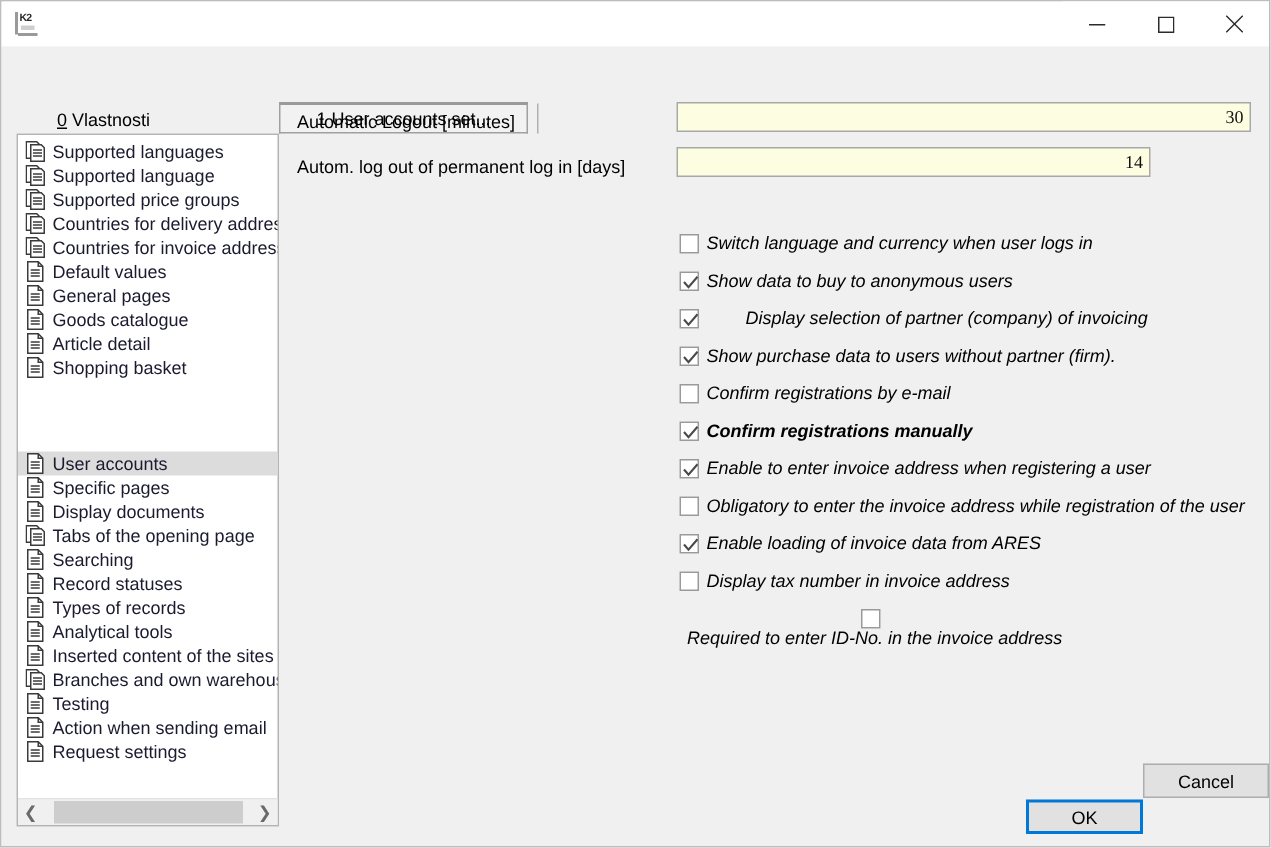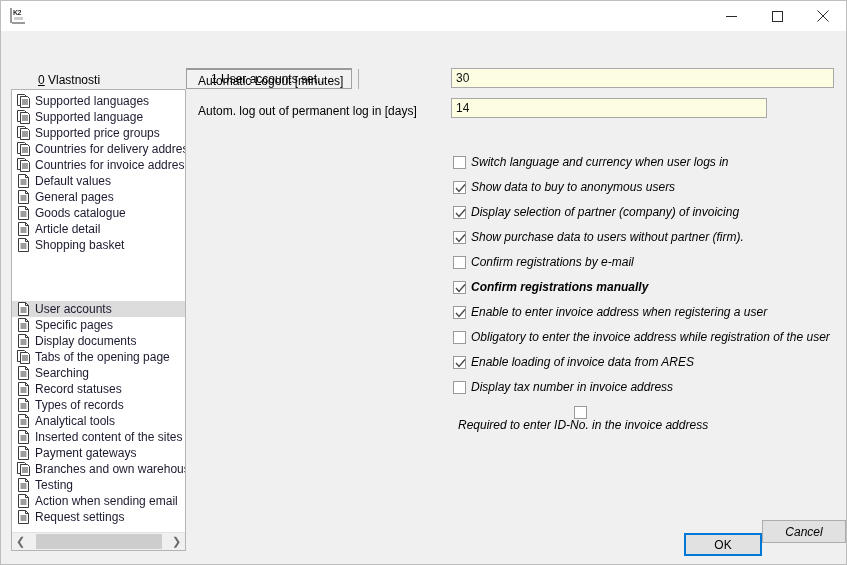--- a/index.html
+++ b/index.html
@@ -225,27 +225,28 @@
     position: absolute;
     font-size: 12px;
     color: #000;
     white-space: nowrap;
   }
   .text-input {
     position: absolute;
     box-sizing: border-box;
     background: #fdfde2;
     border: 1px solid #a8a8a8;
-    font-family: Liberation Sans, sans-serif;
+    font-family: Liberation Serif, serif;
     font-size: 12px;
     color: #111;
     padding: 0 4px;
     line-height: 18px;
     height: 20px;
     outline: none;
+    text-align: right;
   }
 
   
   .cb-row {
     position: absolute;
     display: flex;
     align-items: center;
     white-space: nowrap;
     font-style: italic;
   }
@@ -561,32 +562,20 @@
                 <line x1="3.5" y1="6" x2="9.5" y2="6" stroke="#3a3a3a" stroke-width="1"></line>
                 <line x1="3.5" y1="8" x2="9.5" y2="8" stroke="#3a3a3a" stroke-width="1"></line>
                 <line x1="3.5" y1="10" x2="9.5" y2="10" stroke="#3a3a3a" stroke-width="1"></line>
               </svg>
             </span>
             <span class="li-label">Inserted content of the sites</span>
           </div>
           <div class="list-item">
             <span class="doc-icon">
               <svg width="13" height="14" viewBox="0 0 13 14">
-                <path d="M1.5 0.5 H8.5 L11.5 3.5 V13.5 H1.5 Z" fill="#ffffff" stroke="#3a3a3a" stroke-width="1"></path>
-                <path d="M8.5 0.5 V3.5 H11.5" fill="none" stroke="#3a3a3a" stroke-width="1"></path>
-                <line x1="3.5" y1="6" x2="9.5" y2="6" stroke="#3a3a3a" stroke-width="1"></line>
-                <line x1="3.5" y1="8" x2="9.5" y2="8" stroke="#3a3a3a" stroke-width="1"></line>
-                <line x1="3.5" y1="10" x2="9.5" y2="10" stroke="#3a3a3a" stroke-width="1"></line>
-              </svg>
-            </span>
-            <span class="li-label">Payment gateways</span>
-          </div>
-          <div class="list-item">
-            <span class="doc-icon">
-              <svg width="13" height="14" viewBox="0 0 13 14">
                 <path d="M0.5 0.5 H7.5 L9.5 2.5 V11.5 H0.5 Z" fill="#ffffff" stroke="#3a3a3a" stroke-width="1"></path>
                 <path d="M3.5 2.5 H10.5 L12.5 4.5 V13.5 H3.5 Z" fill="#ffffff" stroke="#3a3a3a" stroke-width="1"></path>
                 <line x1="5" y1="6" x2="11" y2="6" stroke="#3a3a3a" stroke-width="1"></line>
                 <line x1="5" y1="8" x2="11" y2="8" stroke="#3a3a3a" stroke-width="1"></line>
                 <line x1="5" y1="10" x2="11" y2="10" stroke="#3a3a3a" stroke-width="1"></line>
               </svg>
             </span>
             <span class="li-label">Branches and own warehouses</span>
           </div>
           <div class="list-item">
@@ -652,21 +641,21 @@
           <span class="cb-label">Switch language and currency when user logs in</span>
         </div>
         <div class="cb-row" style="left: 452px; top: 150px;">
           <span class="cbox">
             <svg width="11" height="11" viewBox="0 0 11 11">
               <polyline points="1,5 4,8.5 10,1.5" fill="none" stroke="#4a4a4a" stroke-width="1.4"></polyline>
             </svg>
           </span>
           <span class="cb-label">Show data to buy to anonymous users</span>
         </div>
-        <div class="cb-row" style="left: 452px; top: 175px;">
+        <div class="cb-row" style="left: 452px; top: 175px; gap: 26px;">
           <span class="cbox">
             <svg width="11" height="11" viewBox="0 0 11 11">
               <polyline points="1,5 4,8.5 10,1.5" fill="none" stroke="#4a4a4a" stroke-width="1.4"></polyline>
             </svg>
           </span>
           <span class="cb-label">Display selection of partner (company) of invoicing</span>
         </div>
         <div class="cb-row" style="left: 452px; top: 200px;">
           <span class="cbox">
             <svg width="11" height="11" viewBox="0 0 11 11">
@@ -711,16 +700,16 @@
           <span class="cbox"></span>
           <span class="cb-label">Display tax number in invoice address</span>
         </div>
         <div class="cb-row" style="left: 452px; top: 375px; flex-direction: column;">
           <span class="cbox"></span>
           <span class="cb-label">Required to enter ID-No. in the invoice address</span>
         </div>
       </div>
 
     <div class="btn default" style="left:683px; top:502px; width:78px;">OK</div>
-    <div class="btn" style="left:761px; top:489px; width:84px;font-style:italic;">Cancel</div>
+    <div class="btn" style="left:761px; top:478px; width:84px;">Cancel</div>
 
   </div>
 </div>
 
 </body></html>

